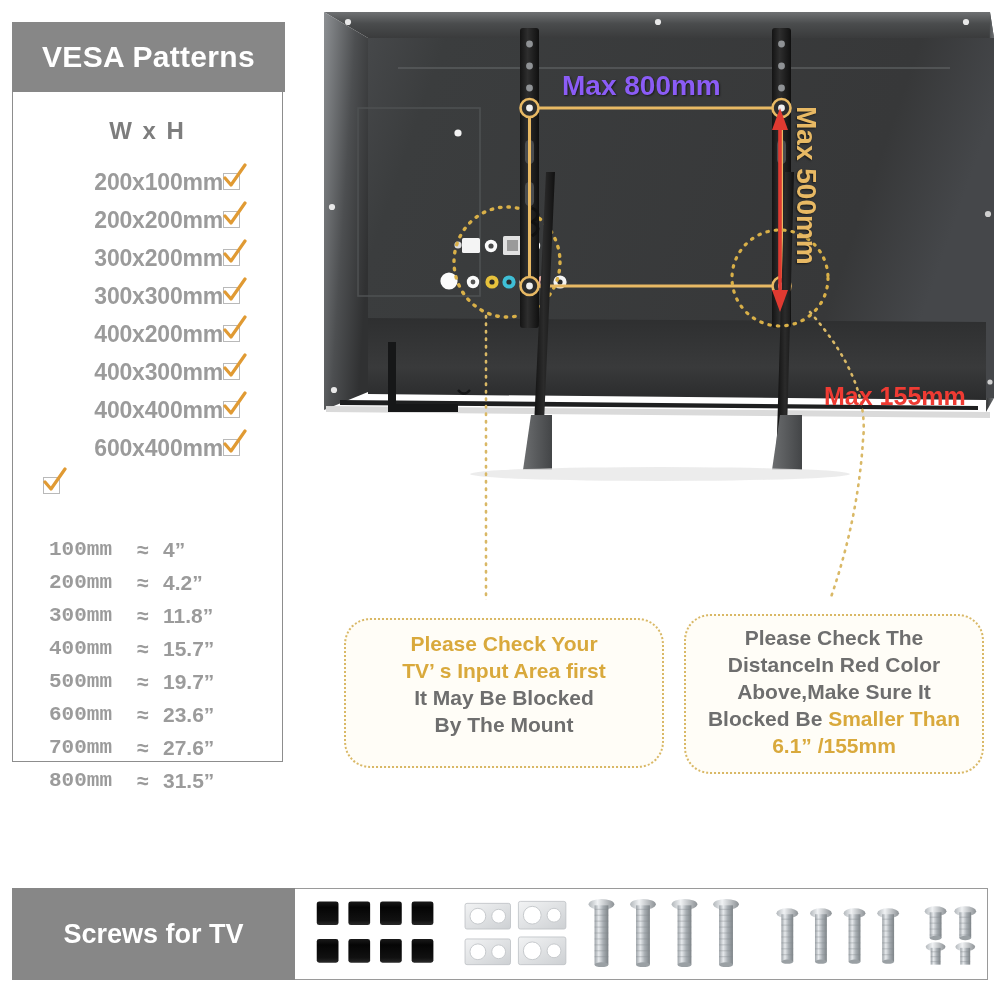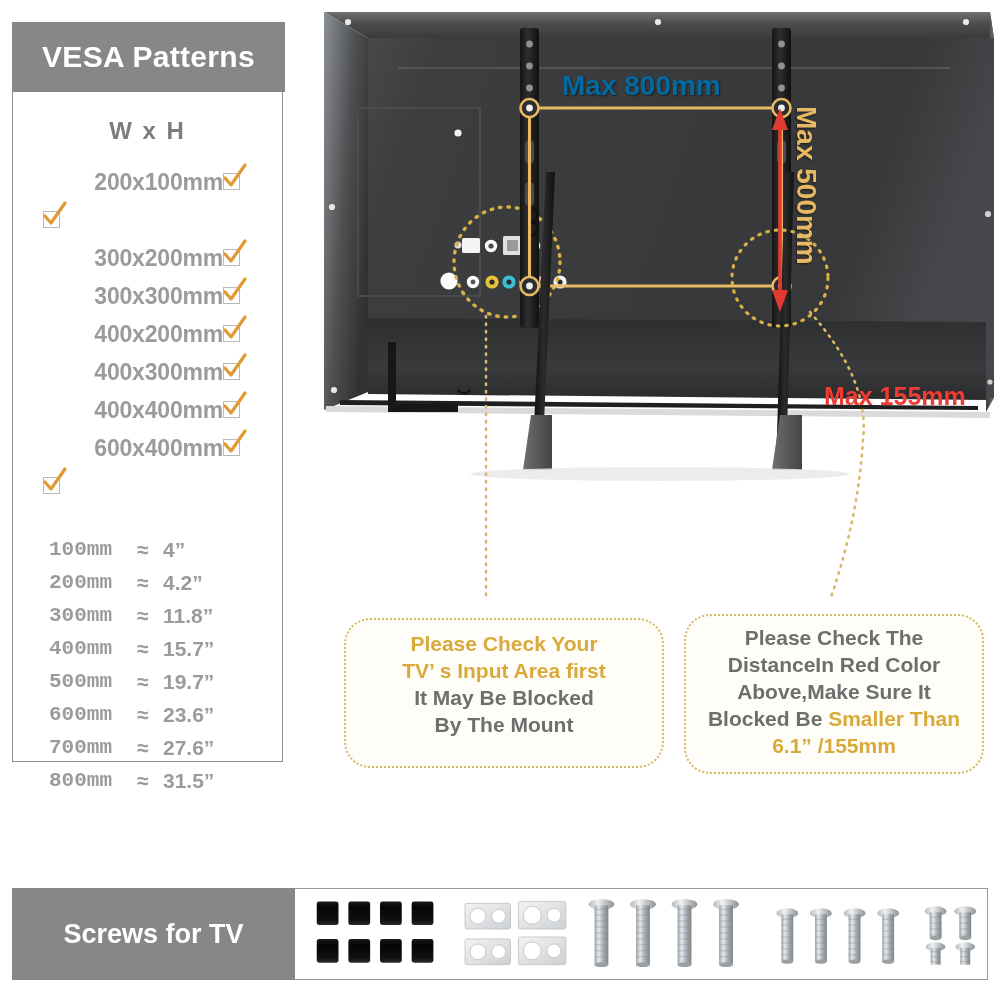--- a/index.html
+++ b/index.html
@@ -83,21 +83,21 @@
   .cap{
     position:absolute;box-sizing:border-box;
     border:2px dotted #d9b866;border-radius:26px;background:#fffdf7;
     text-align:center;padding:10px 8px;
   }
   .cap .ln{font-size:21px;font-weight:bold;line-height:27px;}
   .gold{color:#d9a93c;}
   .grey{color:#6e6e6e;}
 
   .dimlabel-h{
-    position:absolute;color:#0369a1;font-size:28px;font-weight:bold;
+    position:absolute;color:#8b5cf6;font-size:28px;font-weight:bold;
     text-shadow:1px 1px 2px rgba(0,0,0,.55);white-space:nowrap;
   }
   .dimlabel-v{
     position:absolute;color:#e8b964;font-size:28px;font-weight:bold;
     text-shadow:1px 1px 2px rgba(0,0,0,.55);white-space:nowrap;
     transform:rotate(90deg);transform-origin:left top;
   }
   .dimlabel-r{
     position:absolute;color:#ef3b33;font-size:25px;font-weight:bold;
     white-space:nowrap;
@@ -122,20 +122,21 @@
           <div class="vesa-row">
             <div class="vesa-label">200x100mm</div>
             <div class="chk">
               <div class="chk-box"></div>
               <svg class="chk-mark" viewBox="0 0 26 28">
                 <path d="M 3,15 L 9,22 L 23,2" fill="none" stroke="#e09a33" stroke-width="3.2" stroke-linecap="round" stroke-linejoin="round"></path>
               </svg>
             </div>
           </div>
           <div class="vesa-row">
+            <div class="vesa-label">200x200mm</div>
             <div class="chk">
               <div class="chk-box"></div>
               <svg class="chk-mark" viewBox="0 0 26 28">
                 <path d="M 3,15 L 9,22 L 23,2" fill="none" stroke="#e09a33" stroke-width="3.2" stroke-linecap="round" stroke-linejoin="round"></path>
               </svg>
             </div>
           </div>
           <div class="vesa-row">
             <div class="vesa-label">300x200mm</div>
             <div class="chk">

